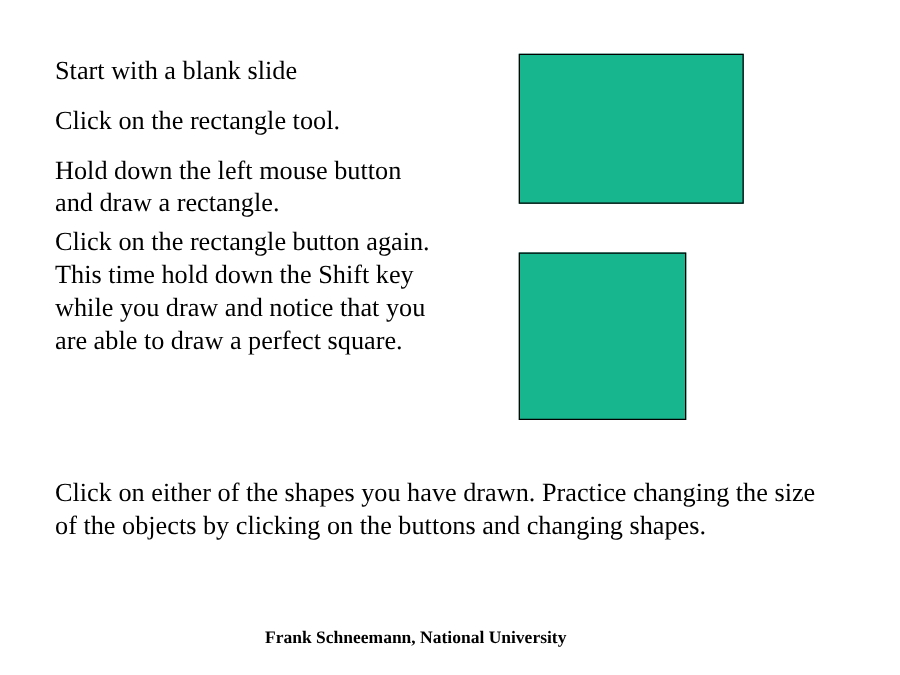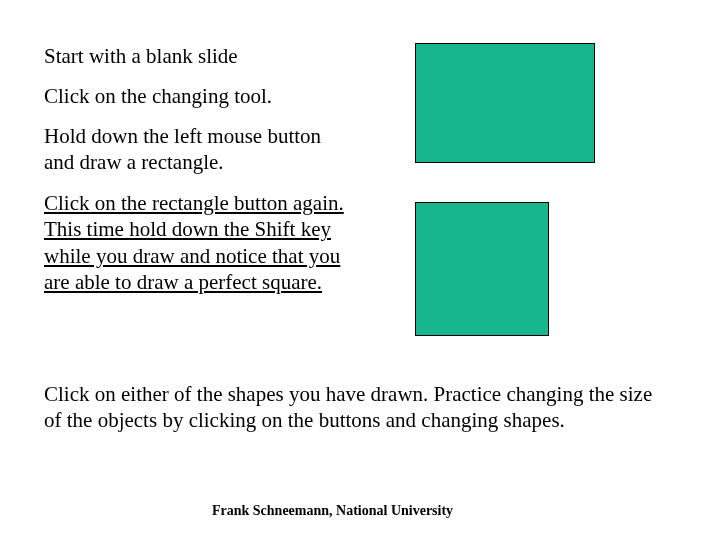--- a/index.html
+++ b/index.html
@@ -34,25 +34,25 @@
     white-space: nowrap;
   }
 </style>
 </head>
 <body>
 
 <div class="slide">
 
   <div class="text-block" style="left:44px; top:43px; width:350px;">Start with a blank slide</div>
 
-  <div class="text-block" style="left:44px; top:83px; width:350px;">Click on the changing tool.</div>
+  <div class="text-block" style="left:44px; top:83px; width:350px;">Click on the rectangle tool.</div>
 
   <div class="text-block" style="left:44px; top:123px; width:300px;">Hold down the left mouse button and draw a rectangle.</div>
 
-  <div class="text-block" style="left:44px; top:190px; width:320px;text-decoration:underline;">Click on the rectangle button again. This time hold down the Shift key while you draw and notice that you are able to draw a perfect square.</div>
+  <div class="text-block" style="left:44px; top:180px; width:320px;">Click on the rectangle button again. This time hold down the Shift key while you draw and notice that you are able to draw a perfect square.</div>
 
   <div class="text-block" style="left:44px; top:362px; width:610px;margin-top:19px;">Click on either of the shapes you have drawn. Practice changing the size of the objects by clicking on the buttons and changing shapes.</div>
 
   <div class="rect" style="left:415px; top:43px; width:180px; height:120px;"></div>
 
   <div class="rect" style="left:415px; top:202px; width:134px; height:134px;"></div>
 
   <div class="footer" style="left:212px; top:488px;margin-top:15px;">Frank Schneemann, National University</div>
 
 </div>

